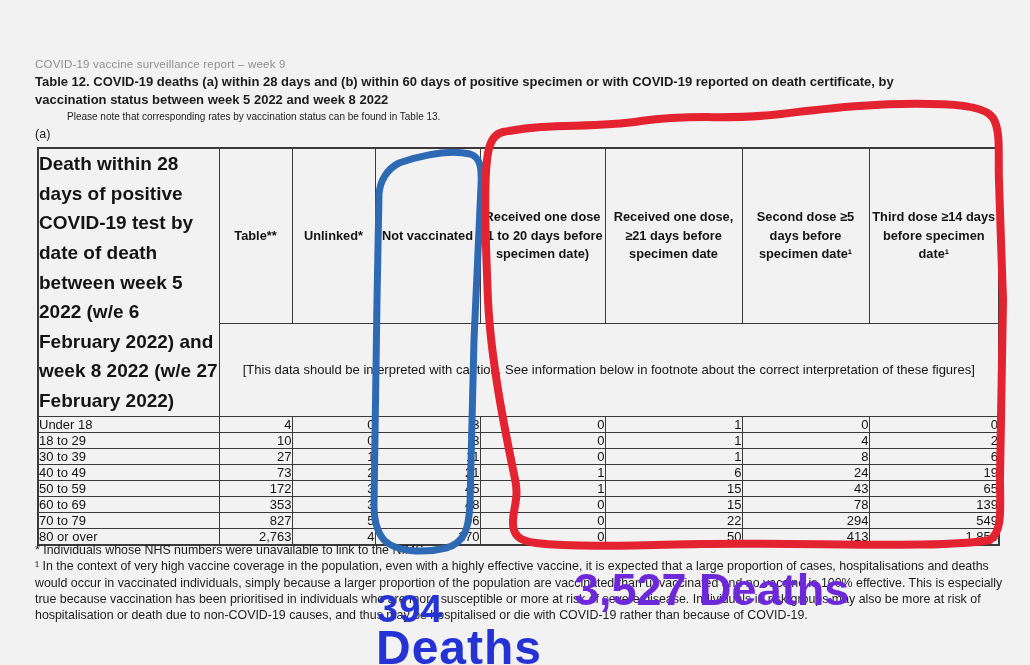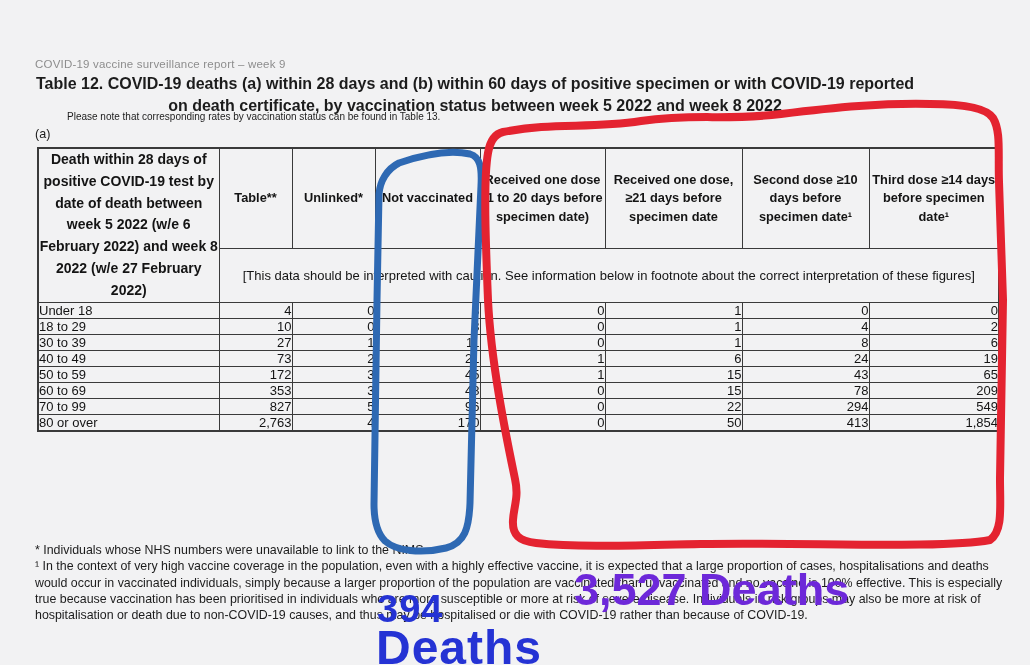--- a/index.html
+++ b/index.html
@@ -5,38 +5,38 @@
   html,body{margin:0;padding:0;}
   body{
     width:1030px;height:665px;position:relative;overflow:hidden;
     background:#f2f2f3;
     font-family:"Liberation Sans","DejaVu Sans",sans-serif;
     color:#1c1c1c;
     -webkit-font-smoothing:antialiased;
   }
   .abs{position:absolute;}
   #report-header{left:35px;top:28px;font-size:11.5px;color:#8d8d8d;letter-spacing:.2px;margin-top:30px;}
-  #table-title{left:35px;top:73px;width:880px;font-size:16px;font-weight:bold;line-height:1.38;text-align:center;}
+  #table-title{left:35px;top:73px;width:880px;font-size:13px;font-weight:bold;line-height:1.38;}
   #table-note{left:34px;top:111px;font-size:10px;margin-left:33px;}
   #panel-label{left:35px;top:127px;font-size:12.6px;}
 
   table#deaths-table{
     position:absolute;left:37px;top:147px;width:961px;
     border-collapse:collapse;table-layout:fixed;
     font-size:13px;color:#141414;
   }
   #deaths-table td,#deaths-table th{
     border:1.5px solid #3a3a3a;
     padding:0;
     background:transparent;
   }
   #deaths-table{border:2px solid #3a3a3a;}
   th.row-header{
-    width:181px;text-align:center;vertical-align:top;
-    padding:7px 8px 0 8px;font-size:14px;font-weight:bold;line-height:1.56;
+    width:181px;text-align:left;vertical-align:top;
+    padding:7px 8px 0 8px;font-size:19px;font-weight:bold;line-height:1.56;
   }
   th.colhead{
     font-weight:bold;text-align:center;vertical-align:middle;
     font-size:12.8px;line-height:1.45;height:97px;padding:2px 3px;
   }
   td.caution{
     height:51px;text-align:center;vertical-align:middle;
     font-size:13px;padding:2px 26px;line-height:1.5;
   }
   #deaths-table tbody tr{height:14px;}
@@ -76,21 +76,21 @@
       <col style="width:130px">
   </colgroup>
   <thead>
     <tr>
       <th class="row-header" rowspan="2">Death within 28 days of positive COVID-19 test by date of death between week 5 2022 (w/e 6 February 2022) and week 8 2022 (w/e 27 February 2022)</th>
       <th class="colhead">Table**</th>
       <th class="colhead">Unlinked*</th>
       <th class="colhead">Not vaccinated</th>
       <th class="colhead">Received one dose (1 to 20 days before specimen date)</th>
       <th class="colhead">Received one dose, ≥21 days before specimen date</th>
-      <th class="colhead">Second dose ≥10 days before specimen date¹</th>
+      <th class="colhead">Second dose ≥5 days before specimen date¹</th>
       <th class="colhead">Third dose ≥14 days before specimen date¹</th>
     </tr>
     <tr>
       <td class="caution" colspan="7">[This data should be interpreted with caution. See information below in footnote about the correct interpretation of these figures]</td>
     </tr>
   </thead>
   <tbody>
       <tr>
         <td class="rowlabel">Under 18</td>
         <td class="num">4</td>
@@ -142,24 +142,24 @@
         <td class="num">65</td>
       </tr>
       <tr>
         <td class="rowlabel">60 to 69</td>
         <td class="num">353</td>
         <td class="num">3</td>
         <td class="num">48</td>
         <td class="num">0</td>
         <td class="num">15</td>
         <td class="num">78</td>
-        <td class="num">209</td>
-      </tr>
-      <tr>
-        <td class="rowlabel">70 to 99</td>
+        <td class="num">139</td>
+      </tr>
+      <tr>
+        <td class="rowlabel">70 to 79</td>
         <td class="num">827</td>
         <td class="num">5</td>
         <td class="num">96</td>
         <td class="num">0</td>
         <td class="num">22</td>
         <td class="num">294</td>
         <td class="num">549</td>
       </tr>
       <tr>
         <td class="rowlabel">80 or over</td>

